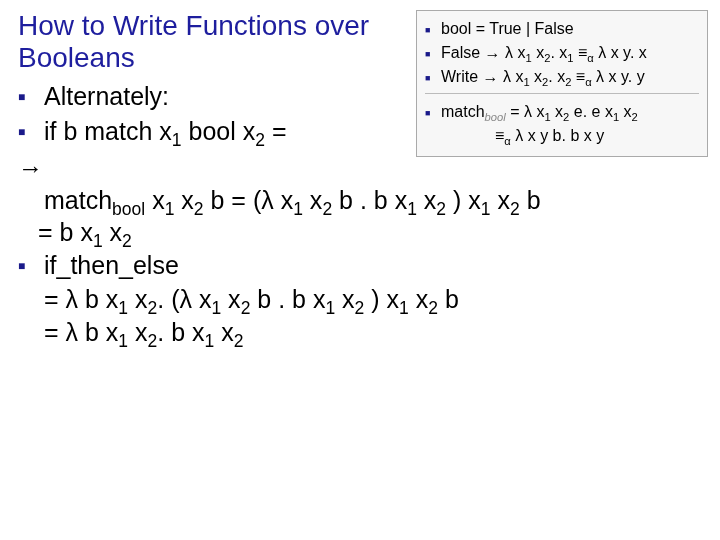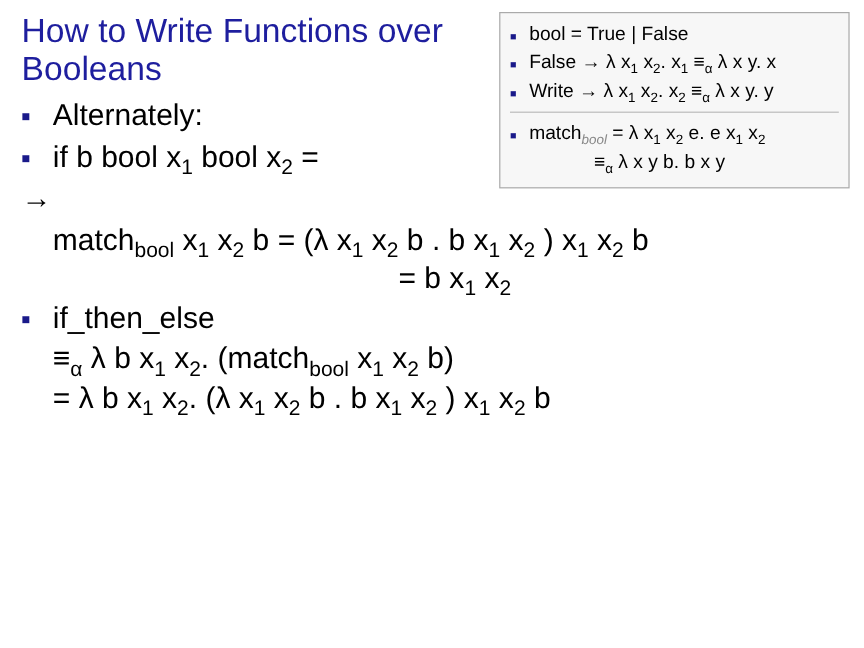--- a/index.html
+++ b/index.html
@@ -40,21 +40,21 @@
     text-align: left;
     color: #1a1a8a;
     font-size: 12px;
     padding-top: 10px;
   }
   .lvl1 .content {
     flex: 1;
   }
   .indent-cont { margin-left: 26px; }
   .arrow-line { margin-left: 0; margin-top: 2px; margin-bottom: 2px; }
-  .center { text-align: center; margin-left: 20px; }
+  .center { margin-left: 20px; }
   sub { font-size: 0.7em; vertical-align: sub; line-height: 0; }
 
   .footer {
     position: absolute;
     bottom: 8px;
     left: 12px;
     right: 12px;
     font-size: 12px;
     display: flex;
     justify-content: space-between;
@@ -95,48 +95,48 @@
   <div class="body">
 
     <div class="lvl1">
       <div class="bullet">■</div>
       <div class="content">Alternately:</div>
     </div>
 
     <div class="lvl1">
       <div class="bullet">■</div>
       <div class="content">
-        <span>if b bool x</span><sub>1</sub><span> bool x</span><sub>2</sub><span>  =</span>
+        <span>if b match x</span><sub>1</sub><span> bool x</span><sub>2</sub><span>  =</span>
       </div>
     </div>
 
 
     <div class="arrow-line">→</div>
 
     <div class="indent-cont">
       <span>match</span><sub>bool</sub><span> x</span><sub>1</sub><span> x</span><sub>2</sub><span> b = (λ x</span><sub>1</sub><span> x</span><sub>2</sub><span> b . b x</span><sub>1</sub><span> x</span><sub>2</sub><span> ) x</span><sub>1</sub><span> x</span><sub>2</sub><span> b</span>
     </div>
 
     <div class="center">
       <span>= b x</span><sub>1</sub><span> x</span><sub>2</sub>
     </div>
 
     <div class="lvl1">
       <div class="bullet">■</div>
       <div class="content">if_then_else</div>
     </div>
 
-    <div class="indent-cont">
-      <span>≡</span><sub>α</sub><span> λ b x</span><sub>1</sub><span> x</span><sub>2</sub><span>. (match</span><sub>bool</sub><span> x</span><sub>1</sub><span> x</span><sub>2</sub><span> b)</span>
-    </div>
 
     <div class="indent-cont">
       <span>=  λ b x</span><sub>1</sub><span> x</span><sub>2</sub><span>. (λ x</span><sub>1</sub><span> x</span><sub>2</sub><span> b . b x</span><sub>1</sub><span> x</span><sub>2</sub><span> ) x</span><sub>1</sub><span> x</span><sub>2</sub><span> b</span>
     </div>
 
+    <div class="indent-cont">
+      <span>=  λ b x</span><sub>1</sub><span> x</span><sub>2</sub><span>. b x</span><sub>1</sub><span> x</span><sub>2</sub>
+    </div>
 
   </div>
 
   <div class="inset">
     <div class="row">
       <div class="b">■</div>
       <div class="t">bool = True | False</div>
     </div>
     <div class="row">
       <div class="b">■</div>

